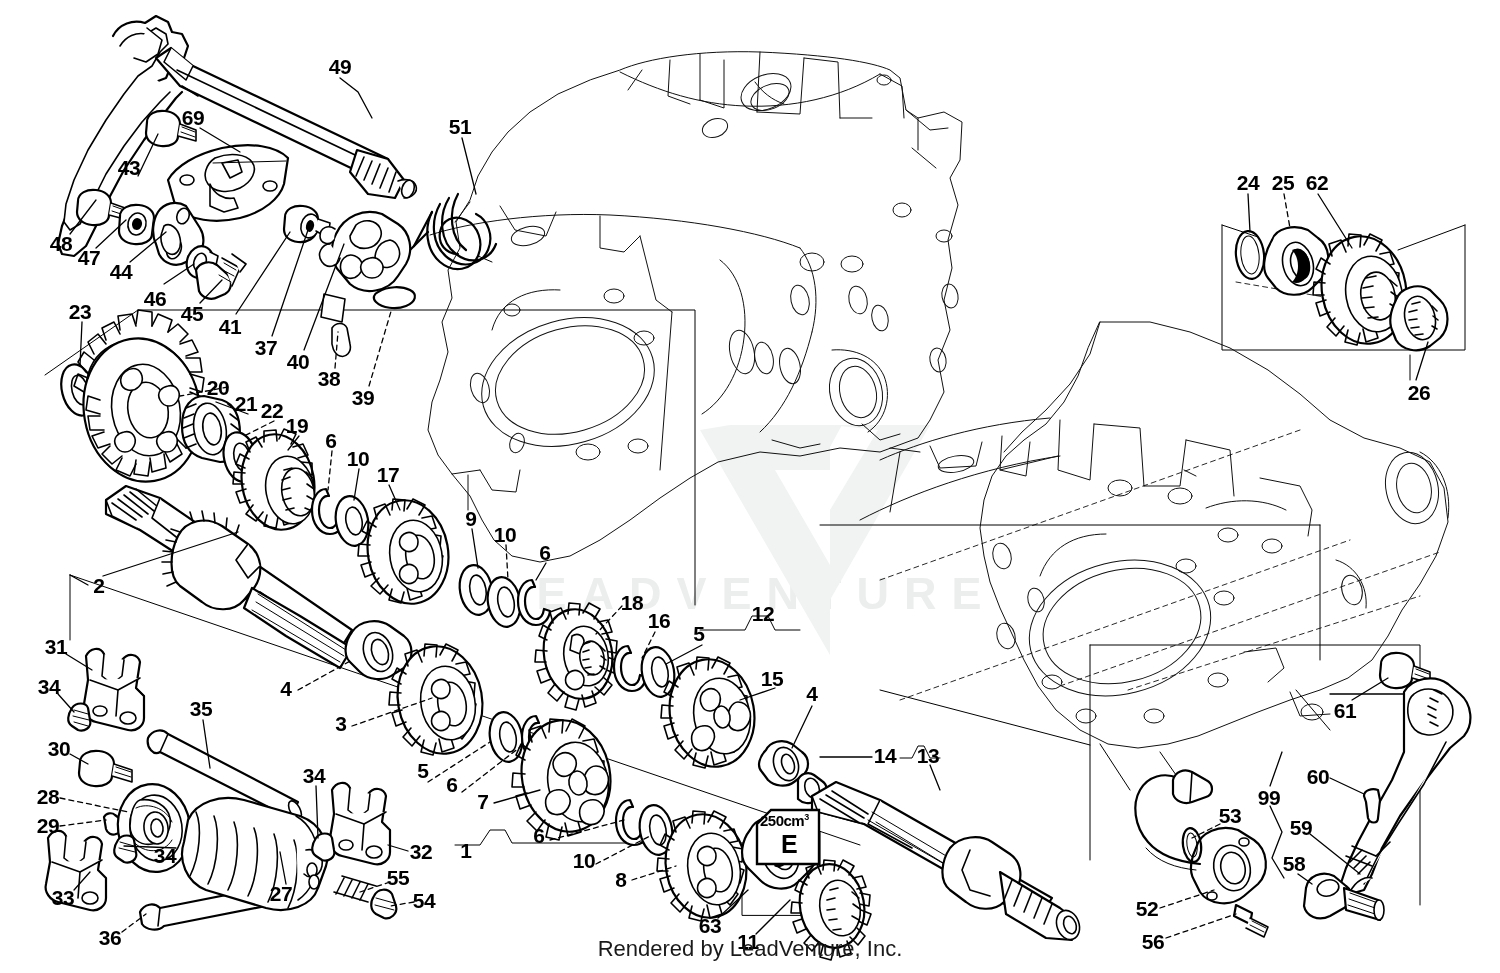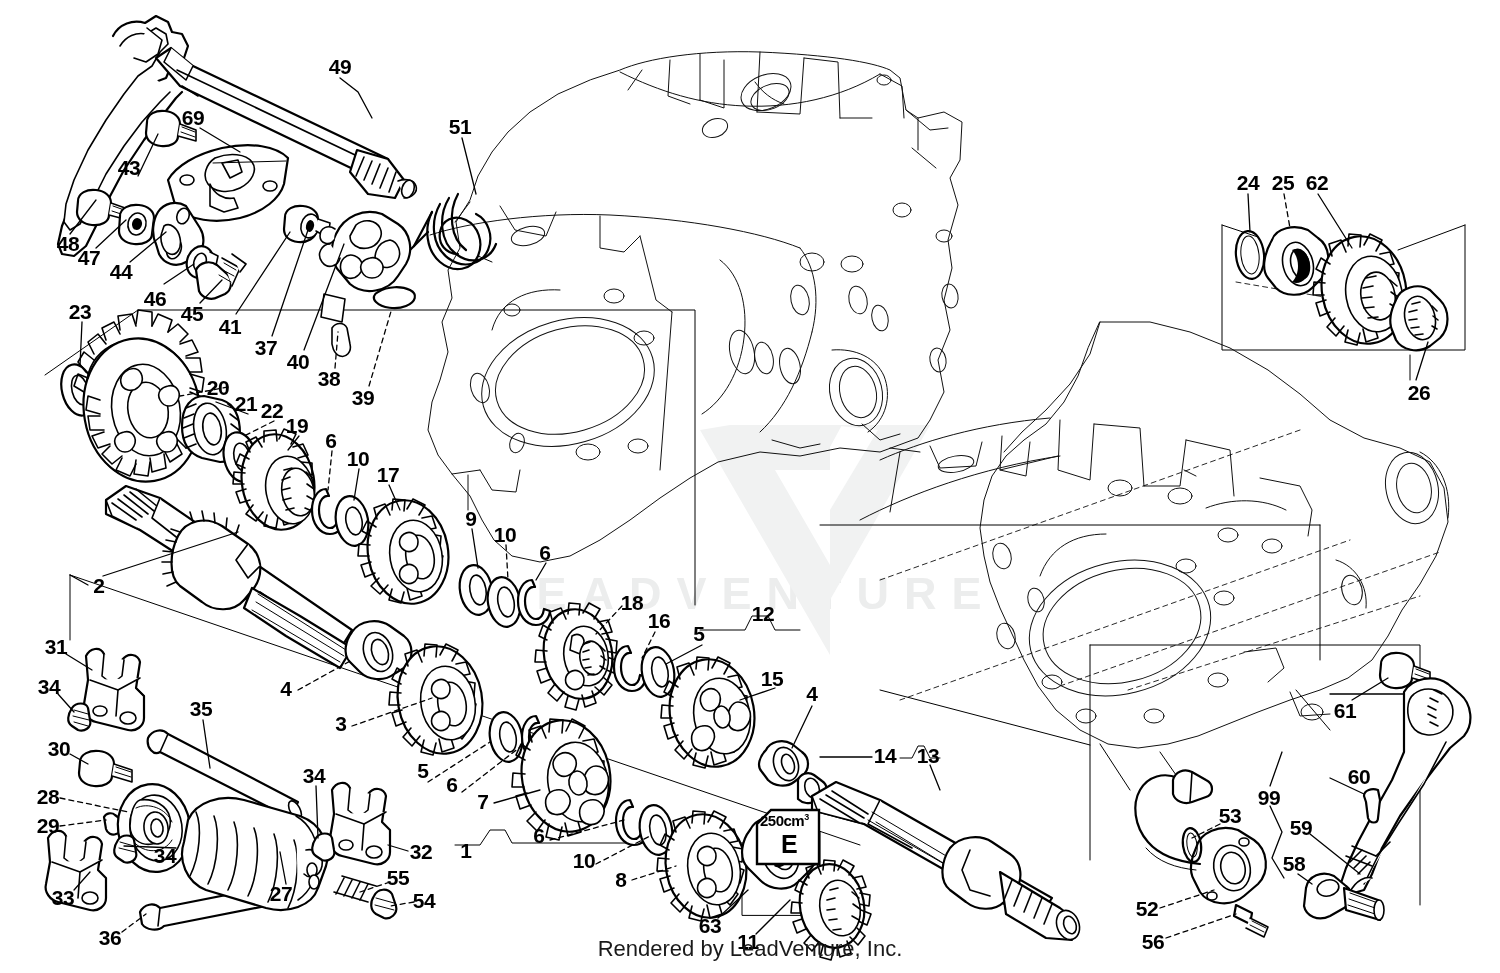--- a/index.html
+++ b/index.html
@@ -1128,21 +1128,21 @@
     </svg>
     <div class="disp-text"><span>250cm</span><sup>3</sup></div>
     <div class="disp-code">E</div>
   </div>
 
   <div id="callout-layer">
       <div class="callout" style="left: 340px; top: 66px;">49</div>
       <div class="callout" style="left: 193px; top: 117px;">69</div>
       <div class="callout" style="left: 129px; top: 167px;">43</div>
       <div class="callout" style="left: 460px; top: 126px;">51</div>
-      <div class="callout" style="left: 68px; top: 243px;">48</div>
+      <div class="callout" style="left: 61px; top: 243px;">48</div>
       <div class="callout" style="left: 89px; top: 257px;">47</div>
       <div class="callout" style="left: 121px; top: 271px;">44</div>
       <div class="callout" style="left: 155px; top: 298px; text-align: right;">46</div>
       <div class="callout" style="left: 192px; top: 313px;">45</div>
       <div class="callout" style="left: 230px; top: 326px;">41</div>
       <div class="callout" style="left: 266px; top: 347px;">37</div>
       <div class="callout" style="left: 298px; top: 361px;">40</div>
       <div class="callout" style="left: 329px; top: 378px;">38</div>
       <div class="callout" style="left: 363px; top: 397px;">39</div>
       <div class="callout" style="left: 80px; top: 311px;">23</div>
@@ -1188,21 +1188,21 @@
       <div class="callout" style="left: 539px; top: 835px;">6</div>
       <div class="callout" style="left: 584px; top: 860px;">10</div>
       <div class="callout" style="left: 621px; top: 879px;">8</div>
       <div class="callout" style="left: 710px; top: 925px;">63</div>
       <div class="callout" style="left: 748px; top: 941px;">11</div>
       <div class="callout" style="left: 1248px; top: 182px; text-align: right;">24</div>
       <div class="callout" style="left: 1283px; top: 182px;">25</div>
       <div class="callout" style="left: 1317px; top: 182px;">62</div>
       <div class="callout" style="left: 1419px; top: 392px;">26</div>
       <div class="callout" style="left: 1345px; top: 710px;">61</div>
-      <div class="callout" style="left: 1318px; top: 776px; margin-left: 41px;">60</div>
+      <div class="callout" style="left: 1318px; top: 776px;">60</div>
       <div class="callout" style="left: 1269px; top: 797px;">99</div>
       <div class="callout" style="left: 1301px; top: 827px;">59</div>
       <div class="callout" style="left: 1294px; top: 863px;">58</div>
       <div class="callout" style="left: 1230px; top: 815px;">53</div>
       <div class="callout" style="left: 1147px; top: 908px;">52</div>
       <div class="callout" style="left: 1153px; top: 941px;">56</div>
     </div>
 
   <div id="footer">Rendered by LeadVenture, Inc.</div>
 

